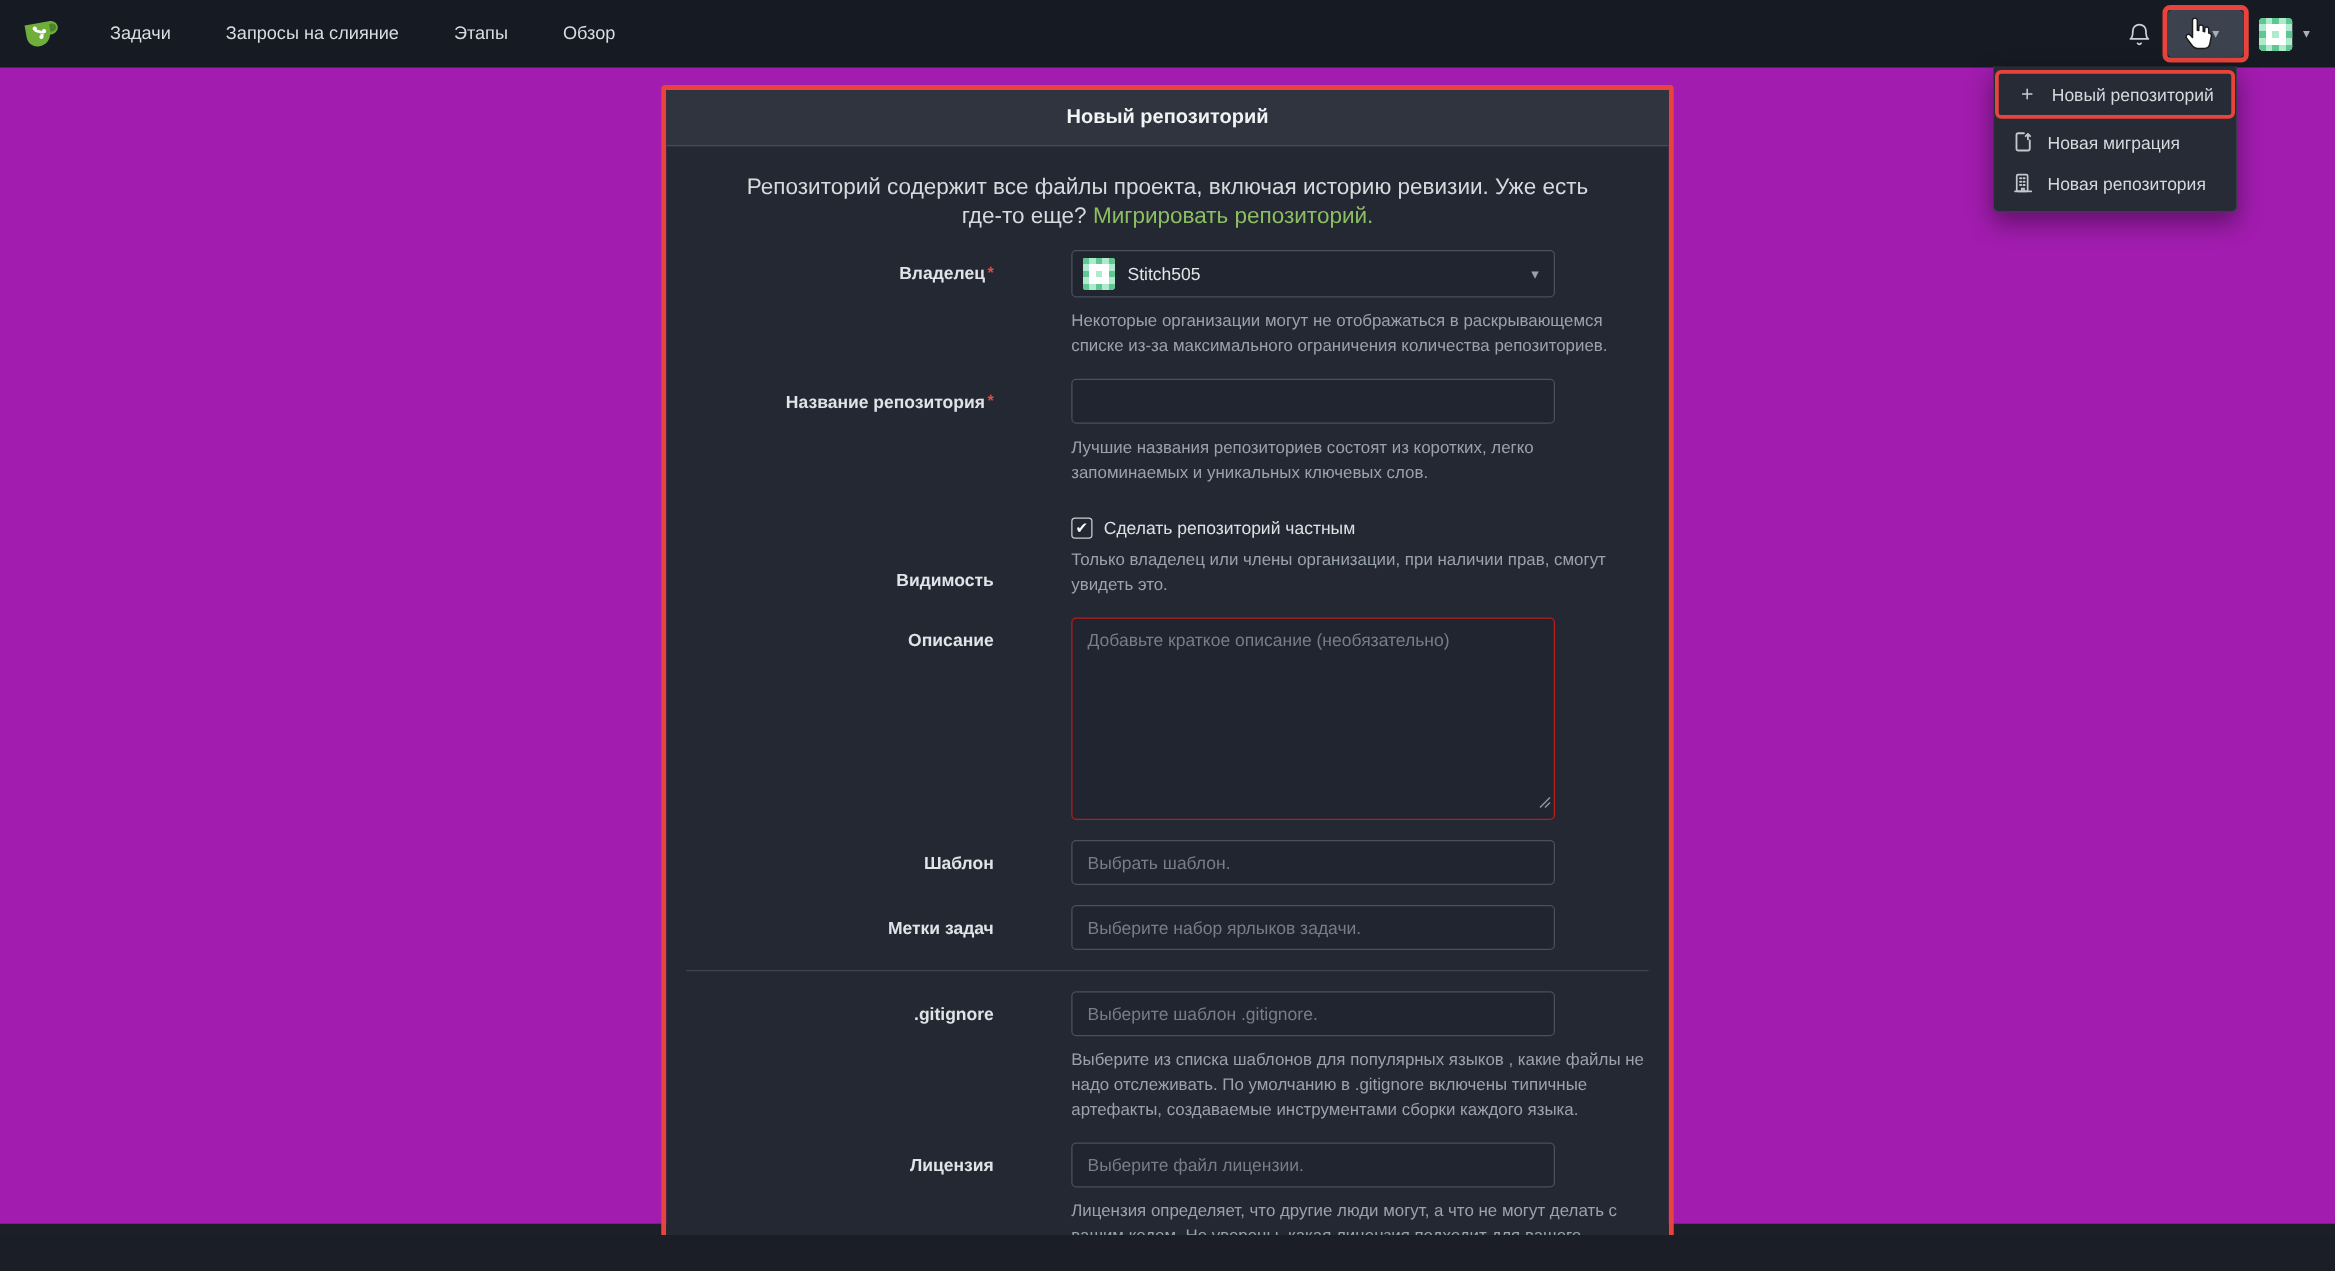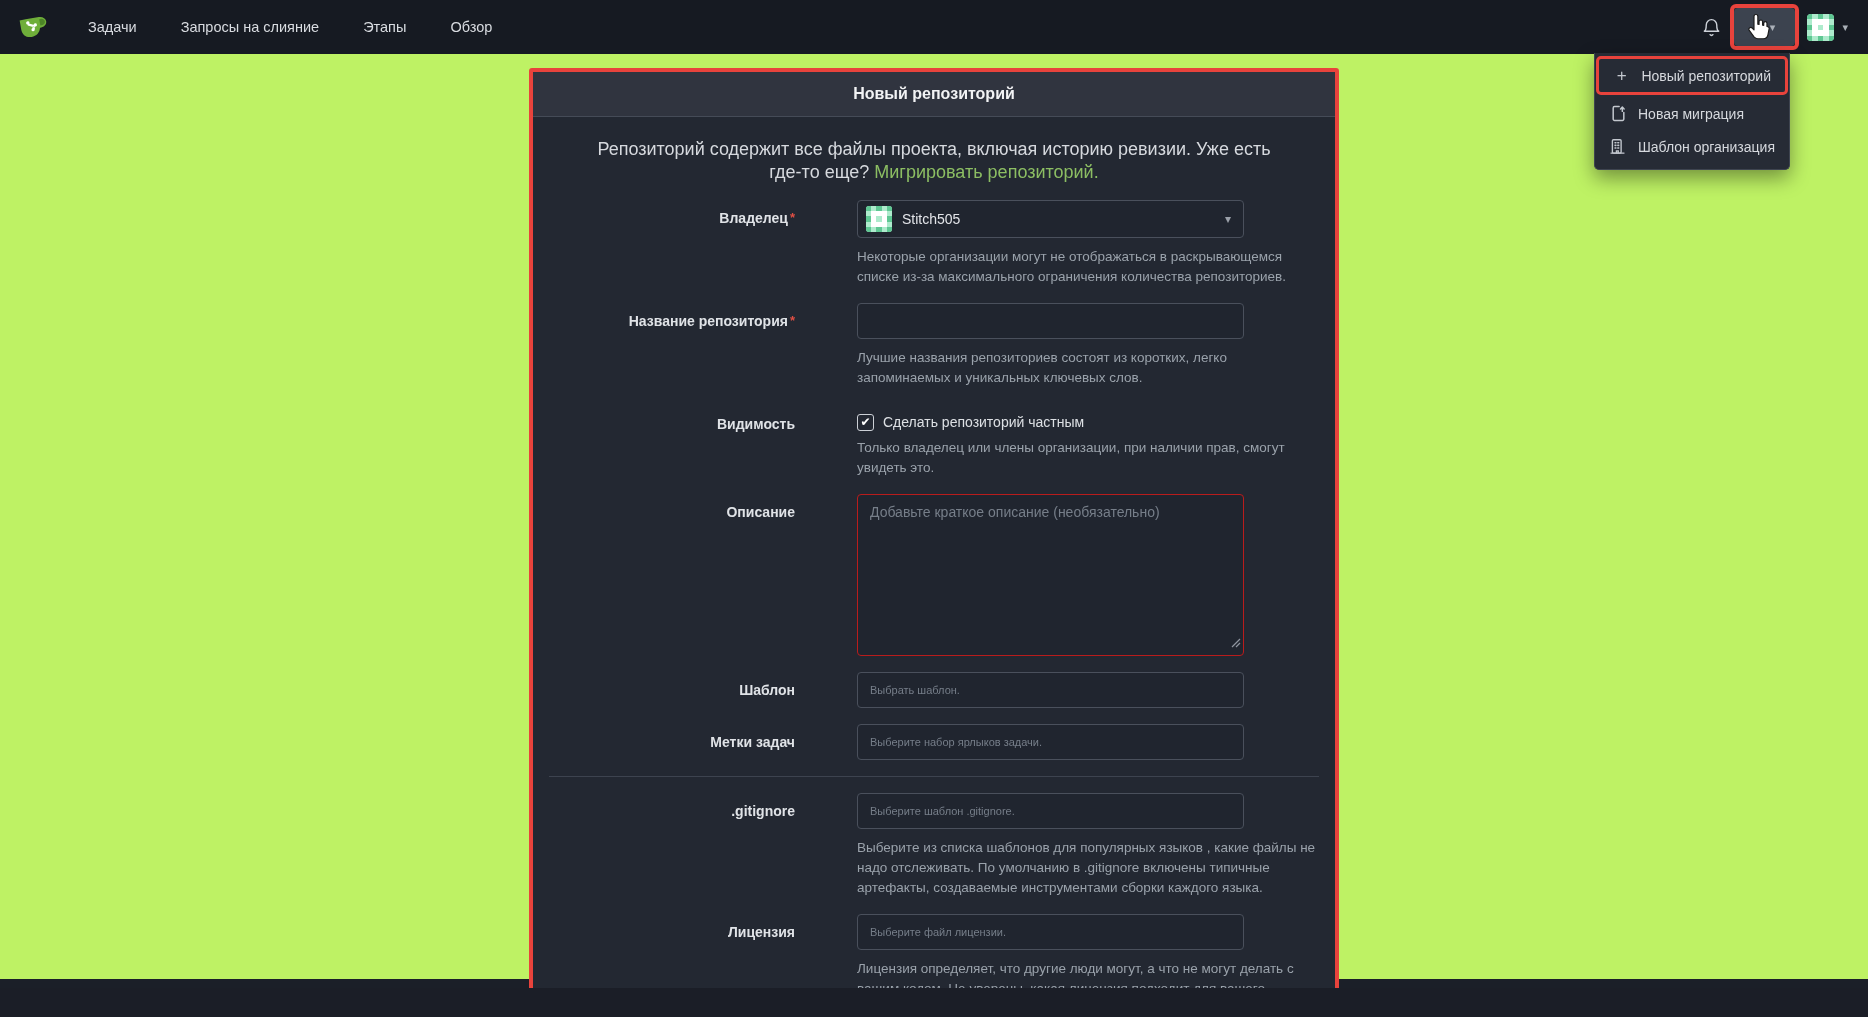--- a/index.html
+++ b/index.html
@@ -1,18 +1,18 @@
 <!DOCTYPE html>
 <html><head>
 <meta charset="utf-8">
 <style>
   * { margin:0; padding:0; box-sizing:border-box; }
   html,body { background:#1b1e27; }
   body { font-family:"Liberation Sans", sans-serif; }
-  .stage { position:relative; width:1868px; height:988px; background:#bef264; overflow:hidden; }
+  .stage { position:relative; width:1868px; height:988px; background:#a21caf; overflow:hidden; }
 
   
   .navbar { position:absolute; top:0; left:0; width:100%; height:54px; background:#161a22;
             display:flex; align-items:center; padding:0 18px; z-index:20; }
   .logo { width:32px; height:32px; margin-right:38px; display:flex; align-items:center; justify-content:center; cursor:pointer; }
   .nav-links { display:flex; align-items:center; gap:44px; }
   .nav-link { color:#d9dce1; font-size:14.5px; font-weight:500; cursor:pointer; white-space:nowrap; }
   .nav-right { position:absolute; right:20px; top:0; height:54px; display:flex; align-items:center; }
   .bell { display:flex; align-items:center; margin-right:8px; cursor:pointer; }
   .plus-anno { border:4px solid #e8433c; border-radius:6px; margin-right:8px; }
@@ -42,26 +42,26 @@
   .form-body { flex:1; padding:12px 16px 20px; }
 
   .intro { max-width:700px; margin:9px auto 16px; text-align:center; color:#d6d9de;
            font-size:18px; line-height:23px; }
   a.green-link { color:#8cbe63; text-decoration:none; cursor:pointer; }
 
   .row { display:flex; margin-bottom:16px;justify-content:space-between; }
   .lbl { width:260px; flex:none; text-align:right; padding-right:14px; color:#e0e3e7;
          font-size:14px; font-weight:bold; line-height:36px; white-space:nowrap; }
   .lbl.top { line-height:20px; padding-top:8px; }
-  .lbl.mid { line-height:20px; padding-top:2px; }
+  .lbl.mid { line-height:20px; padding-top:2px;margin-top:40px; }
   .req { color:#e04f44; font-size:13px; vertical-align:top; margin-left:2px; }
   .ctrl { width:505px;margin-left:48px; }
 
   .text-input { width:387px; height:36px; background:#20252f; border:1px solid #4a505c; border-radius:4px;
-                padding:0 12px; color:#dde0e4; font-size:11px; font-family:"Liberation Sans",sans-serif; outline:none; }
+                padding:0 12px; color:#dde0e4; font-size:14px; font-family:"Liberation Sans",sans-serif; outline:none; }
   .text-input::placeholder { color:#767e89; opacity:1; }
 
   .select { width:387px; height:38px; background:#20252f; border:1px solid #4a505c; border-radius:4px;
             display:flex; align-items:center; gap:10px; padding:0 12px 0 8px; cursor:pointer; }
   .select .sel-avatar { width:26px; height:26px; border-radius:3px; overflow:hidden; flex:none; }
   .select .sel-value { color:#e3e5e9; font-size:14px; }
   .select .sel-caret { margin-left:auto; color:#9aa0a9; font-size:12px; }
 
   .help { margin-top:9px; max-width:505px; color:#9aa2ab; font-size:13.5px; line-height:20px; }
 
@@ -167,21 +167,21 @@
       <span class="mi-icon">
         <svg width="17" height="17" viewBox="0 0 16 16" fill="none" stroke="#c3c8cf" stroke-width="1.3">
           <rect x="3.2" y="1.6" width="8.2" height="12.6" rx="1"></rect>
           <path d="M1.9 14.2h12.2" stroke-linecap="round"></path>
           <g stroke-width="1.5" stroke-linecap="round">
             <path d="M5.7 4.4h.8M8.3 4.4h.8M5.7 6.9h.8M8.3 6.9h.8M5.7 9.4h.8M8.3 9.4h.8"></path>
           </g>
           <path d="M7 14.2v-2.1h1.7v2.1"></path>
         </svg>
       </span>
-      <span>Шаблон организация</span>
+      <span>Новая репозитория</span>
     </div>
   </div>
 
   <div class="form-anno">
     <div class="form-box">
       <div class="form-header">
         <span class="form-title">Новый репозиторий</span>
       </div>
       <div class="form-body">
 

